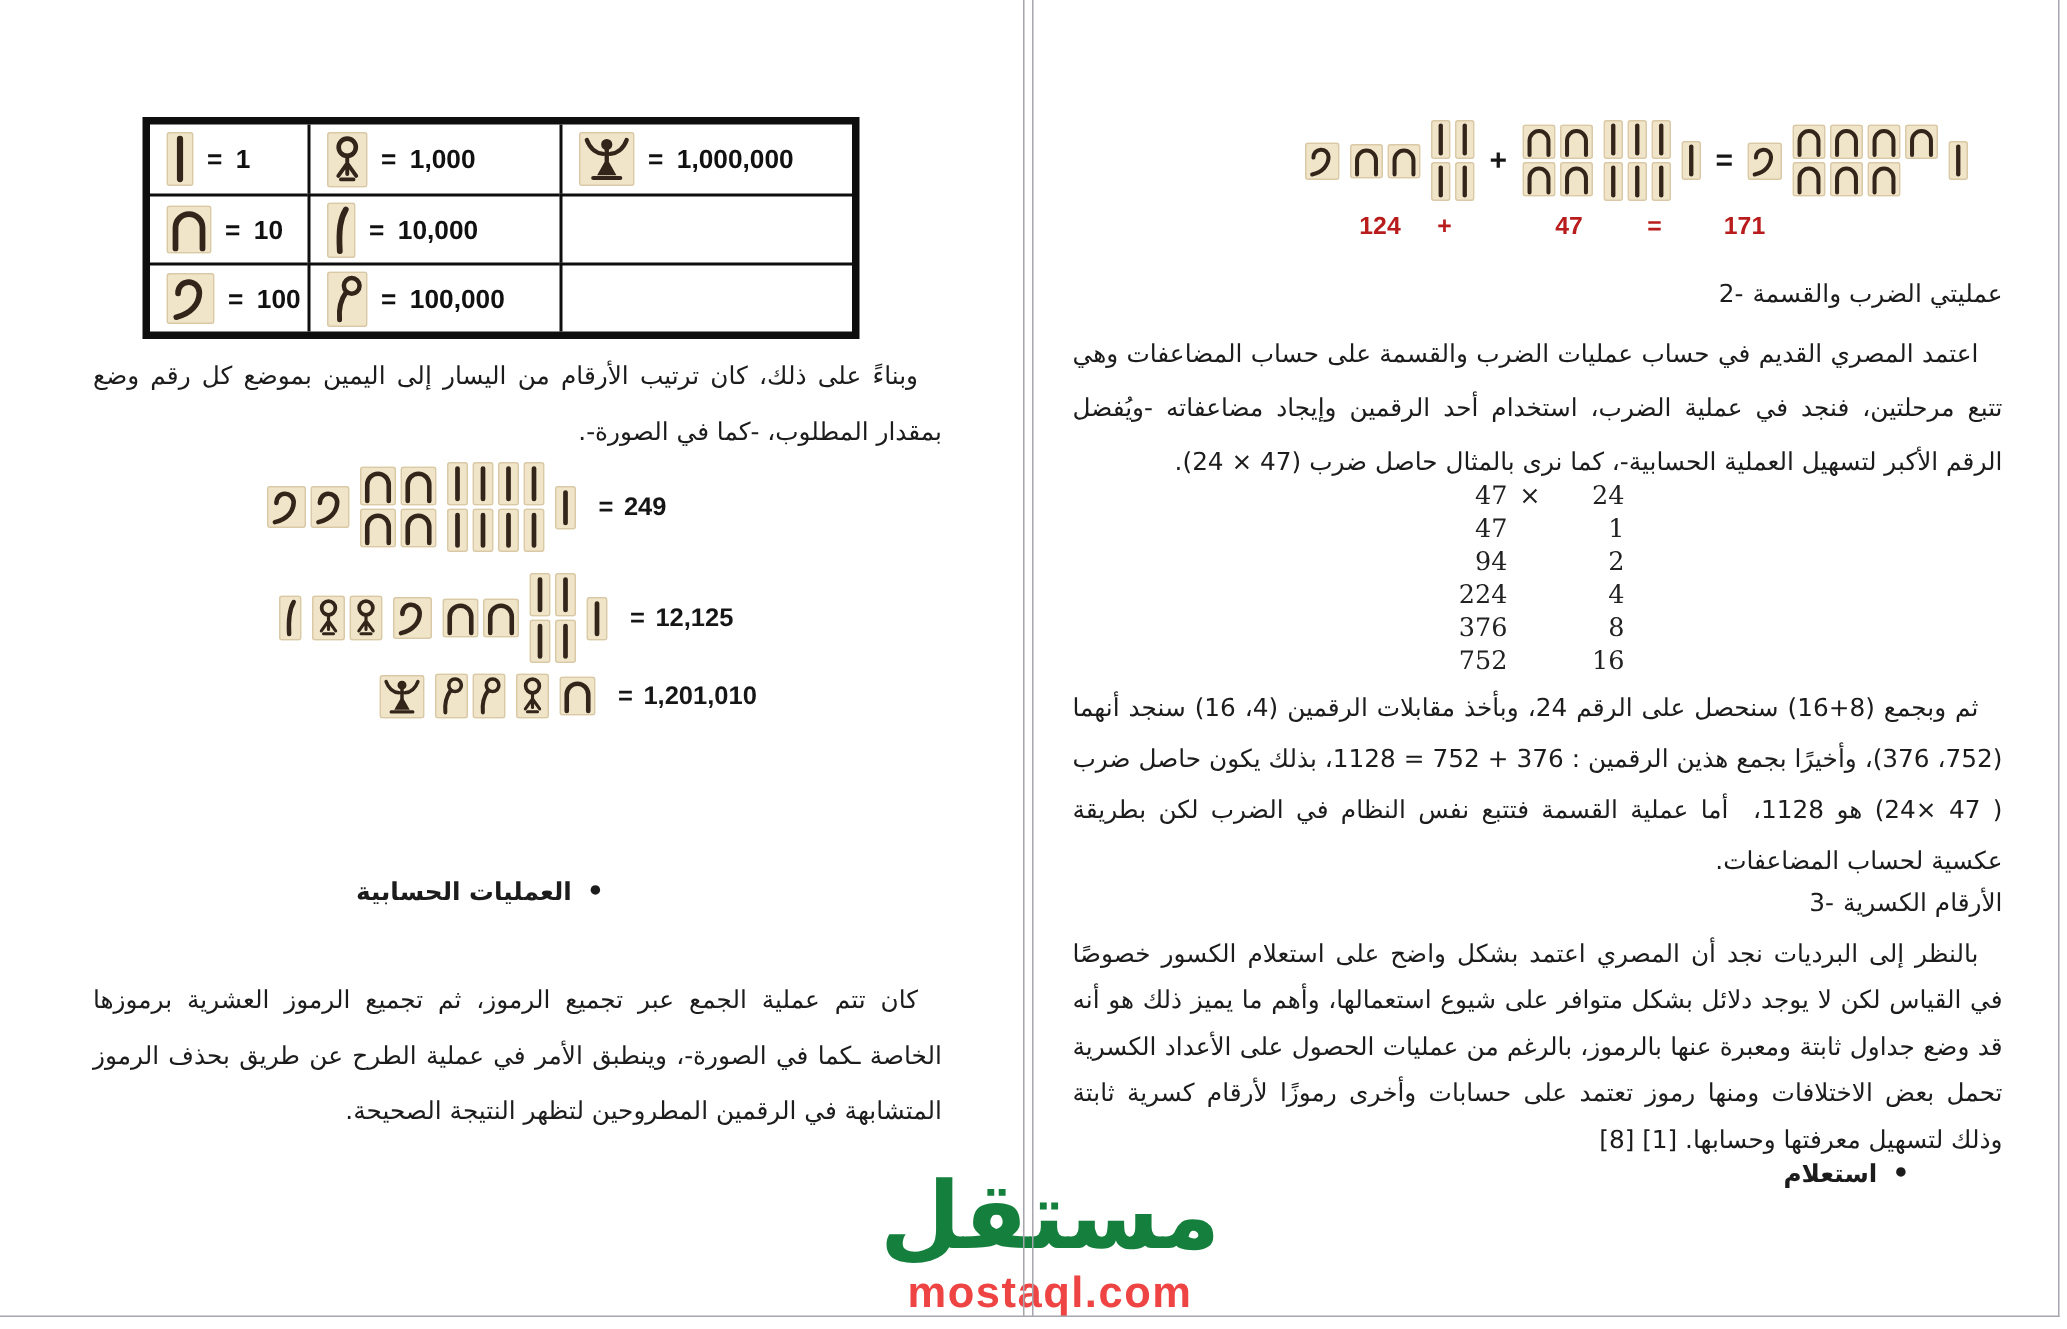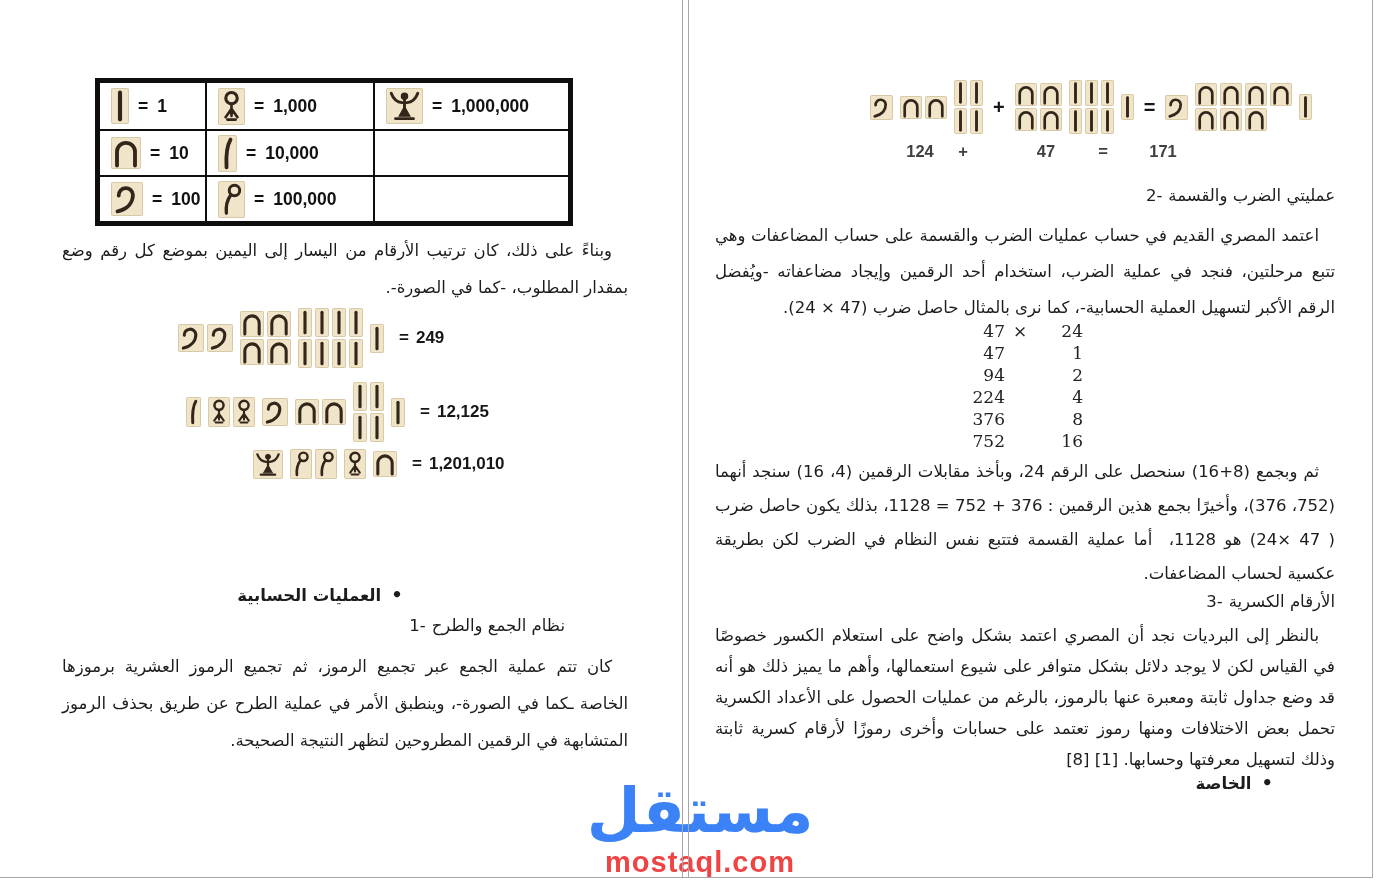--- a/index.html
+++ b/index.html
@@ -29,32 +29,32 @@
 
   
   .tile{display:inline-flex;align-items:center;justify-content:center;background:#f0e5c9;
         border-radius:2px;box-shadow:inset 0 0 0 1px rgba(160,130,80,0.28);padding:1px;margin:0;}
   .glyph-group{display:grid;gap:2px 3px;align-items:center;justify-items:center;}
   .hier-fig{position:absolute;display:flex;align-items:center;gap:7px;}
   .fig-eq,.fig-val{font-family:"Liberation Sans",sans-serif;font-weight:bold;font-size:17px;color:#161616;}
   .fig-eq{margin-left:8px;}
   .fig-op{font-family:"Liberation Sans",sans-serif;font-weight:bold;font-size:20px;color:#161616;padding:0 3px;}
   .add-label{position:absolute;top:142px;width:70px;text-align:center;font-family:"Liberation Sans",sans-serif;
-             font-weight:bold;font-size:16.5px;color:#404040;}
+             font-weight:bold;font-size:16.5px;color:#b91c1c;}
 
   
   .mult-table{position:absolute;left:255px;top:320px;display:grid;grid-template-columns:62px 30px 48px;
               font-family:"DejaVu Serif",serif;font-size:17px;line-height:22px;color:#222;}
   .mult-table .c0{text-align:right;}
   .mult-table .c1{text-align:center;}
   .mult-table .c2{text-align:right;}
 
   
   .watermark{position:absolute;left:555px;top:778px;width:290px;text-align:center;z-index:2;}
-  .wm-logo{font-size:62px;font-weight:bold;color:#3b82f6;line-height:66px;direction:rtl;}
+  .wm-logo{font-size:62px;font-weight:bold;color:#15803d;line-height:66px;direction:rtl;}
   .wm-domain{font-size:29px;font-weight:bold;color:#ef4444;letter-spacing:1px;line-height:32px;
              font-family:"Liberation Sans",sans-serif;margin-top:2px;}
 </style>
 </head>
 <body>
 
 <div class="canvas">
 
   <div class="page page-left">
     <div class="symbol-table">
@@ -410,23 +410,20 @@
         </div>
         <span class="fig-eq">=</span>
         <span class="fig-val">1,201,010</span>
       </div>
 
 
     <div class="ar-r bullet-line" style="left:62px;top:584px;width:566px;padding-left:0;box-sizing:border-box;padding-right:50px;text-align:center;">
       <span class="dot">•</span><span>العمليات الحسابية</span>
     </div>
 
-    <div class="num-heading" style="left:62px;top:616px;width:566px;padding-right:63px;box-sizing:border-box;">
-      <span class="num">1-</span><span>نظام الجمع والطرح</span>
-    </div>
 
     <p class="ar" style="left:62px;top:648px;width:566px;">كان تتم عملية الجمع عبر تجميع الرموز، ثم تجميع الرموز العشرية برموزها الخاصة ـكما في الصورة-، وينطبق الأمر في عملية الطرح عن طريق بحذف الرموز المتشابهة في الرقمين المطروحين لتظهر النتيجة الصحيحة.</p>
   </div>
 
   <div class="page page-right">
     <div class="hier-fig" style="left:182px;top:80px;" id="add-fig">
         <div class="glyph-group" style="grid-template-columns: repeat(1, auto);">
           <span class="tile">
             <svg width="21" height="23" viewBox="0 0 25 27">
               <g stroke="#33251a" fill="#33251a" stroke-linecap="round">
@@ -673,21 +670,21 @@
 
     <p class="ar" style="left:27px;top:455px;width:620px;line-height:34px;">ثم وبجمع (8+16) سنحصل على الرقم 24، وبأخذ مقابلات الرقمين (4، 16) سنجد أنهما (752، 376)، وأخيرًا بجمع هذين الرقمين : 376 + 752 = 1128، بذلك يكون حاصل ضرب ( 47 ×24) هو 1128،&nbsp; أما عملية القسمة فتتبع نفس النظام في الضرب لكن بطريقة عكسية لحساب المضاعفات.</p>
 
     <div class="num-heading" style="left:27px;top:592px;width:620px;">
       <span class="num">3-</span><span>الأرقام الكسرية</span>
     </div>
 
     <p class="ar" style="left:27px;top:620px;width:620px;line-height:31px;">بالنظر إلى البرديات نجد أن المصري اعتمد بشكل واضح على استعلام الكسور خصوصًا في القياس لكن لا يوجد دلائل بشكل متوافر على شيوع استعمالها، وأهم ما يميز ذلك هو أنه قد وضع جداول ثابتة ومعبرة عنها بالرموز، بالرغم من عمليات الحصول على الأعداد الكسرية تحمل بعض الاختلافات ومنها رموز تعتمد على حسابات وأخرى رموزًا لأرقام كسرية ثابتة وذلك لتسهيل معرفتها وحسابها. [1] [8]</p>
 
     <div class="ar-r bullet-line" style="left:27px;top:772px;width:620px;box-sizing:border-box;padding-right:62px;">
-      <span class="dot">•</span><span>الخاصة</span>
+      <span class="dot">•</span><span>استعلام</span>
     </div>
   </div>
 
   <div class="watermark">
     <div class="wm-logo">مستقل</div>
     <div class="wm-domain">mostaql.com</div>
   </div>
 
   <div class="vline" style="left:682px;"></div>
   <div class="vline" style="left:688px;"></div>

